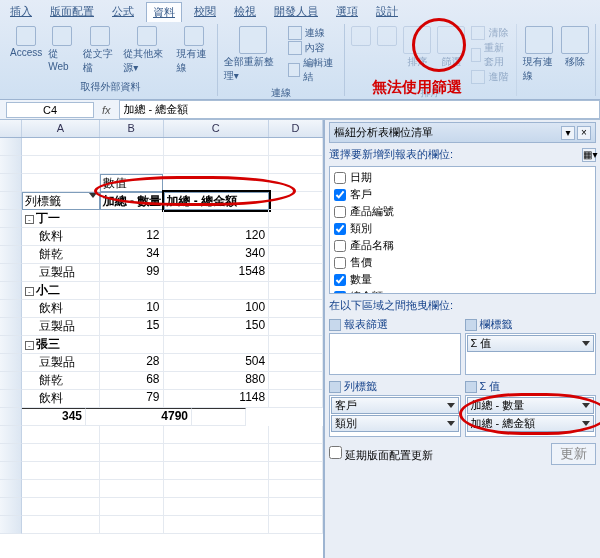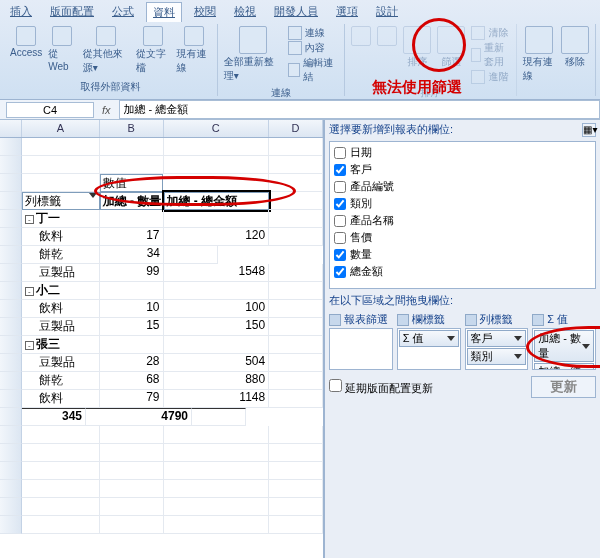--- a/index.html
+++ b/index.html
@@ -41,31 +41,31 @@
   .dd { width:0;height:0;border-left:4px solid transparent;border-right:4px solid transparent;border-top:5px solid #333; }
   .outline-btn { display:inline-block; width:9px; height:9px; border:1px solid #666; font-size:8px; line-height:7px; text-align:center; margin-right:2px; color:#444;}
   .bold { font-weight:bold; }
   .totrow .cell { border-top:1px solid #333; }
   .red-oval { position:absolute; border:3px solid #d40000; border-radius:50%/60%; pointer-events:none; }
   
   .pane { flex:1; background:#e9eef6; border-left:1px solid #9db4d1; padding:2px 4px 4px 4px; display:flex; flex-direction:column; gap:4px; font-size:11px; }
   .pane-title { background:linear-gradient(#dbe6f4,#c7d8ec); padding:2px 4px; display:flex; justify-content:space-between; align-items:center; border:1px solid #9db4d1; }
   .pane-close { width:14px;height:14px;border:1px solid #9db4d1;text-align:center;line-height:11px;font-size:10px;cursor:pointer;background:#eef3fa;}
   .pane-lbl { color:#15428b; }
-  .fieldbox { background:#fff; border:1px solid #9db4d1; height:148px; overflow:auto; padding:2px 4px; }
+  .fieldbox { background:#fff; border:1px solid #9db4d1; height:128px; overflow:auto; padding:2px 4px; }
   .fld { display:flex; align-items:center; gap:4px; padding:1px 0; }
   .fld input { width:12px; height:12px; }
-  .areas { display:grid; grid-template-columns:1fr 1fr 1fr 1fr; gap:4px; }
+  .areas { display:grid; grid-template-columns:1fr 1fr; gap:4px; }
   .area { display:flex; flex-direction:column; gap:1px; }
   .area-lbl { display:flex; align-items:center; gap:3px; color:#15428b; }
   .ico { width:12px; height:12px; background:#c7d8ec; border:1px solid #8fa9c8; }
   .area-box { background:#fff; border:1px solid #9db4d1; height:42px; padding:1px; overflow:hidden; }
   .chip { background:linear-gradient(#f5f8fc,#dde7f3); border:1px solid #8fa9c8; font-size:11px; padding:0 3px; display:flex; justify-content:space-between; align-items:center; margin-bottom:1px; cursor:move;}
   .pane-foot { display:flex; align-items:center; justify-content:space-between; padding-top:2px;}
-  .updbtn { border:1px solid #9db4d1; background:#eef3fa; padding:1px 18px; color:#888;font-weight:bold; }
+  .updbtn { border:1px solid #9db4d1; background:#eef3fa; padding:1px 8px; color:#888; }
 </style>
 </head>
 <body>
 
 <div class="ribbon">
   <div class="tabs">
     <span>插入</span>
     <span>版面配置</span>
     <span>公式</span>
     <span style="background:#fcfdff;border:1px solid #9db4d1;border-bottom:none;">資料</span>
@@ -81,25 +81,25 @@
         <div class="ibtn">
             <div class="ic"></div>
             <span>Access</span>
           </div>
         <div class="ibtn">
             <div class="ic"></div>
             <span>從 Web</span>
           </div>
         <div class="ibtn">
             <div class="ic"></div>
+            <span>從文字檔</span>
+          </div>
+        <div class="ibtn">
+            <div class="ic"></div>
             <span>從其他來源▾</span>
-          </div>
-        <div class="ibtn">
-            <div class="ic"></div>
-            <span>從文字檔</span>
           </div>
         <div class="ibtn">
             <div class="ic"></div>
             <span>現有連線</span>
           </div>
       </div>
       <div class="group-label">取得外部資料</div>
     </div>
     <div class="group">
       <div class="grp-icons">
@@ -227,28 +227,29 @@
         <div class="grow">
           <div class="rhdr"></div>
     <div class="cell cA"><span class="outline-btn">-</span><b>丁一</b></div>
     <div class="cell cB r"></div>
     <div class="cell cC r"></div>
     <div class="cell cD"></div>
         </div>
         <div class="grow">
           <div class="rhdr"></div>
     <div class="cell cA"><span style="padding-left:14px">飲料</span></div>
-    <div class="cell cB r">17</div>
+    <div class="cell cB r">12</div>
     <div class="cell cC r">120</div>
     <div class="cell cD"></div>
         </div>
         <div class="grow">
           <div class="rhdr"></div>
     <div class="cell cA"><span style="padding-left:14px">餅乾</span></div>
     <div class="cell cB r">34</div>
+    <div class="cell cC r">340</div>
     <div class="cell cD"></div>
         </div>
         <div class="grow">
           <div class="rhdr"></div>
     <div class="cell cA"><span style="padding-left:14px">豆製品</span></div>
     <div class="cell cB r">99</div>
     <div class="cell cC r">1548</div>
     <div class="cell cD"></div>
         </div>
         <div class="grow">
@@ -346,20 +347,27 @@
         <div class="rhdr"></div>
         <div class="cell cA"></div>
         <div class="cell cB"></div>
         <div class="cell cC"></div>
         <div class="cell cD"></div>
       </div>
     <div class="red-oval" style="left:94px;top:56px;width:202px;height:30px;"></div>
   </div>
 
   <div class="pane">
+    <div class="pane-title">
+      <span>樞紐分析表欄位清單</span>
+      <span style="display:flex;gap:2px;">
+        <span class="pane-close">▾</span>
+        <span class="pane-close">×</span>
+      </span>
+    </div>
     <div style="display:flex;justify-content:space-between;align-items:center;">
       <span class="pane-lbl">選擇要新增到報表的欄位:</span>
       <span class="pane-close">▦▾</span>
     </div>
     <div class="fieldbox" id="fieldbox">
         <div class="fld">
           <input type="checkbox" style="">
           <span>日期</span>
         </div>
         <div class="fld">

